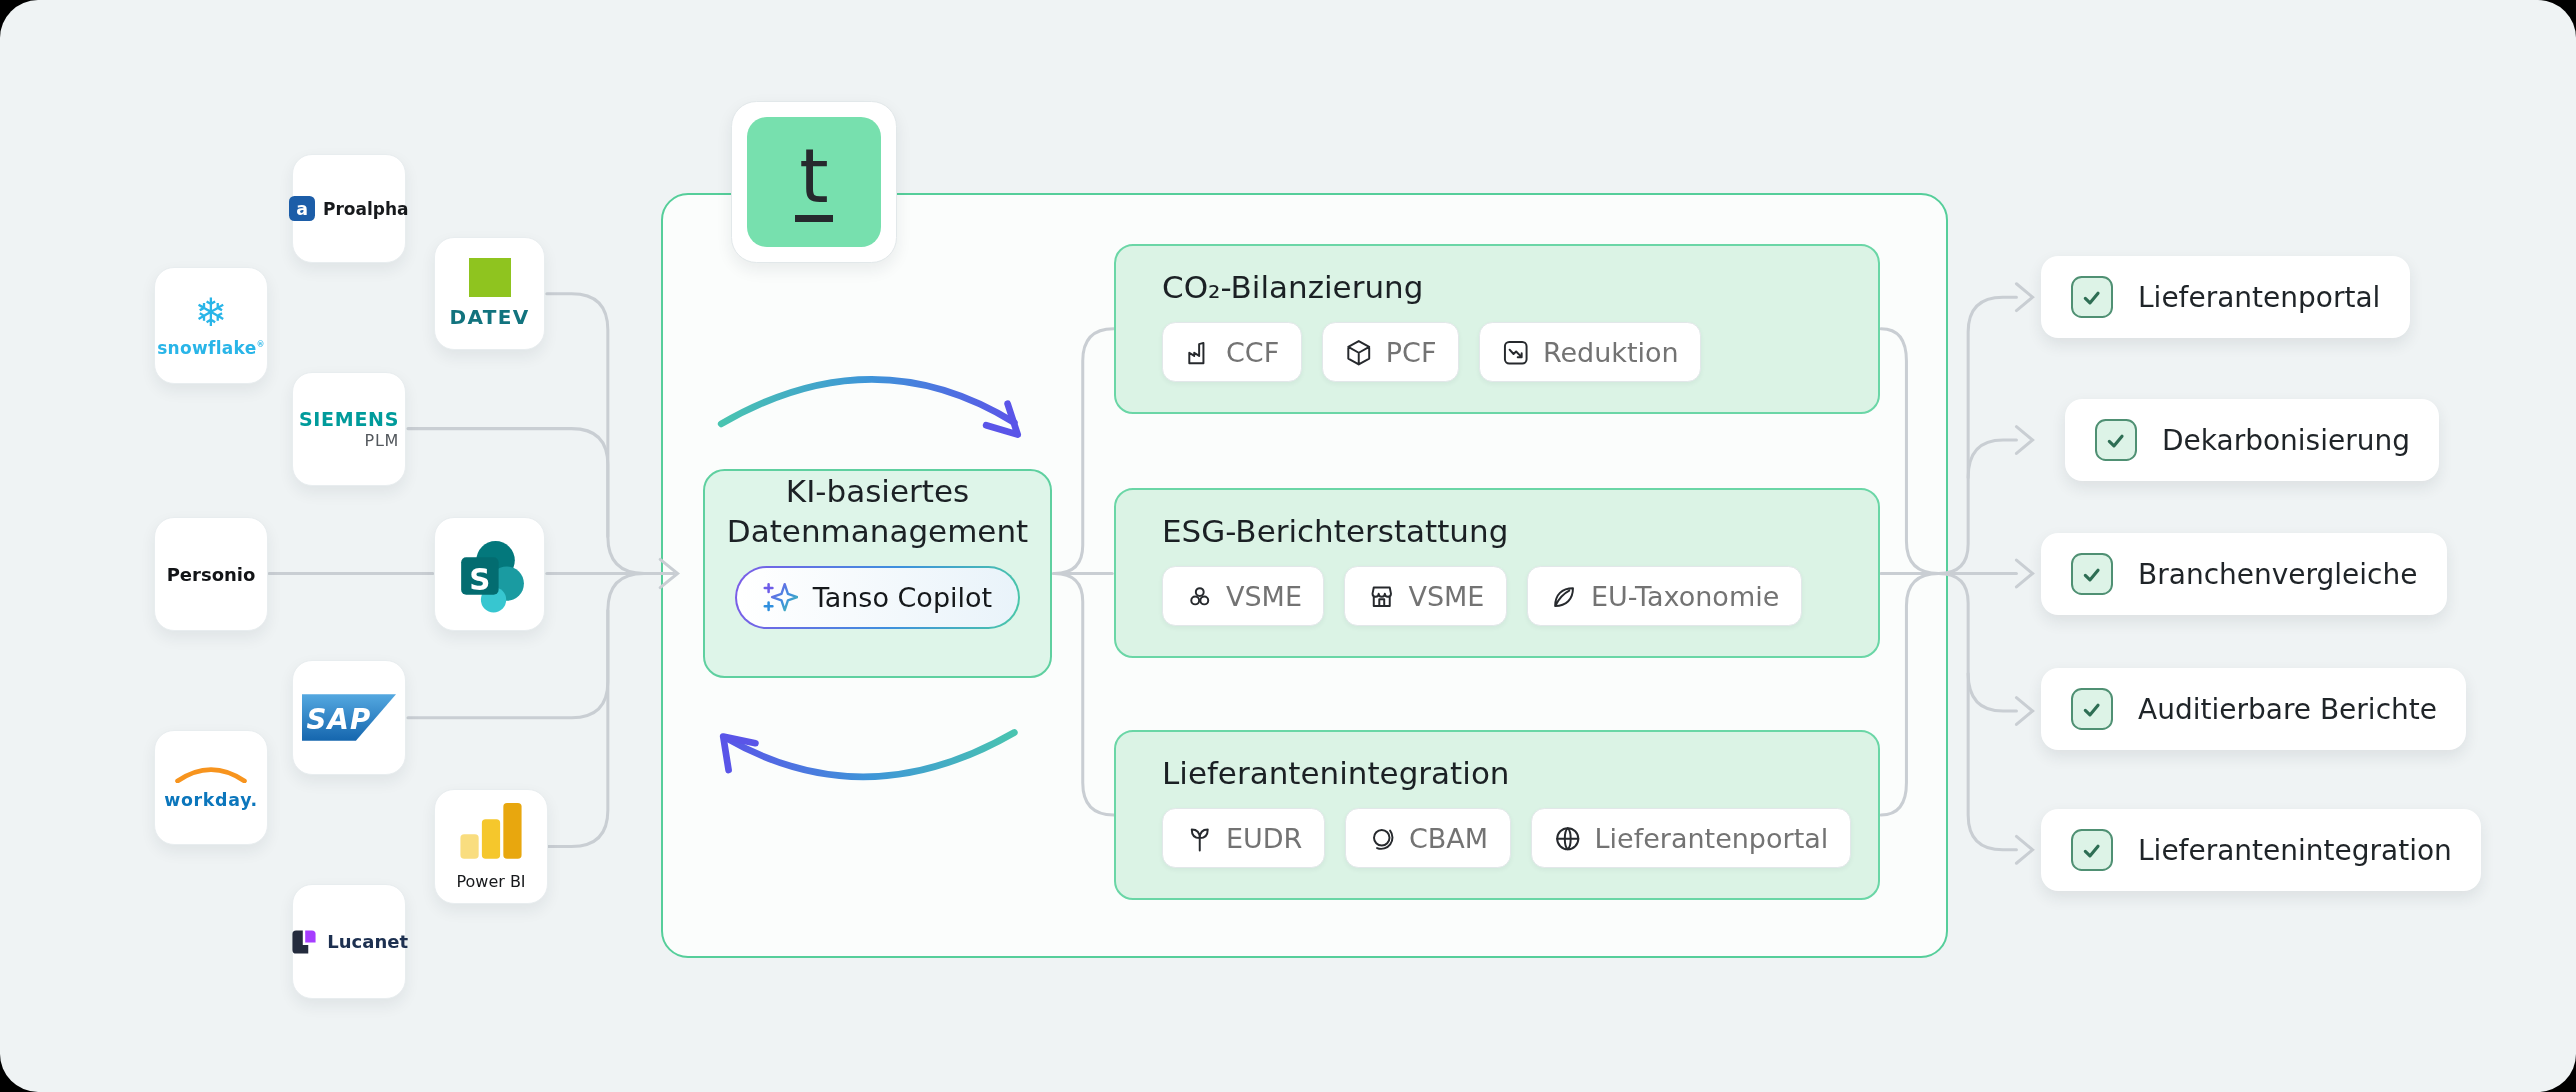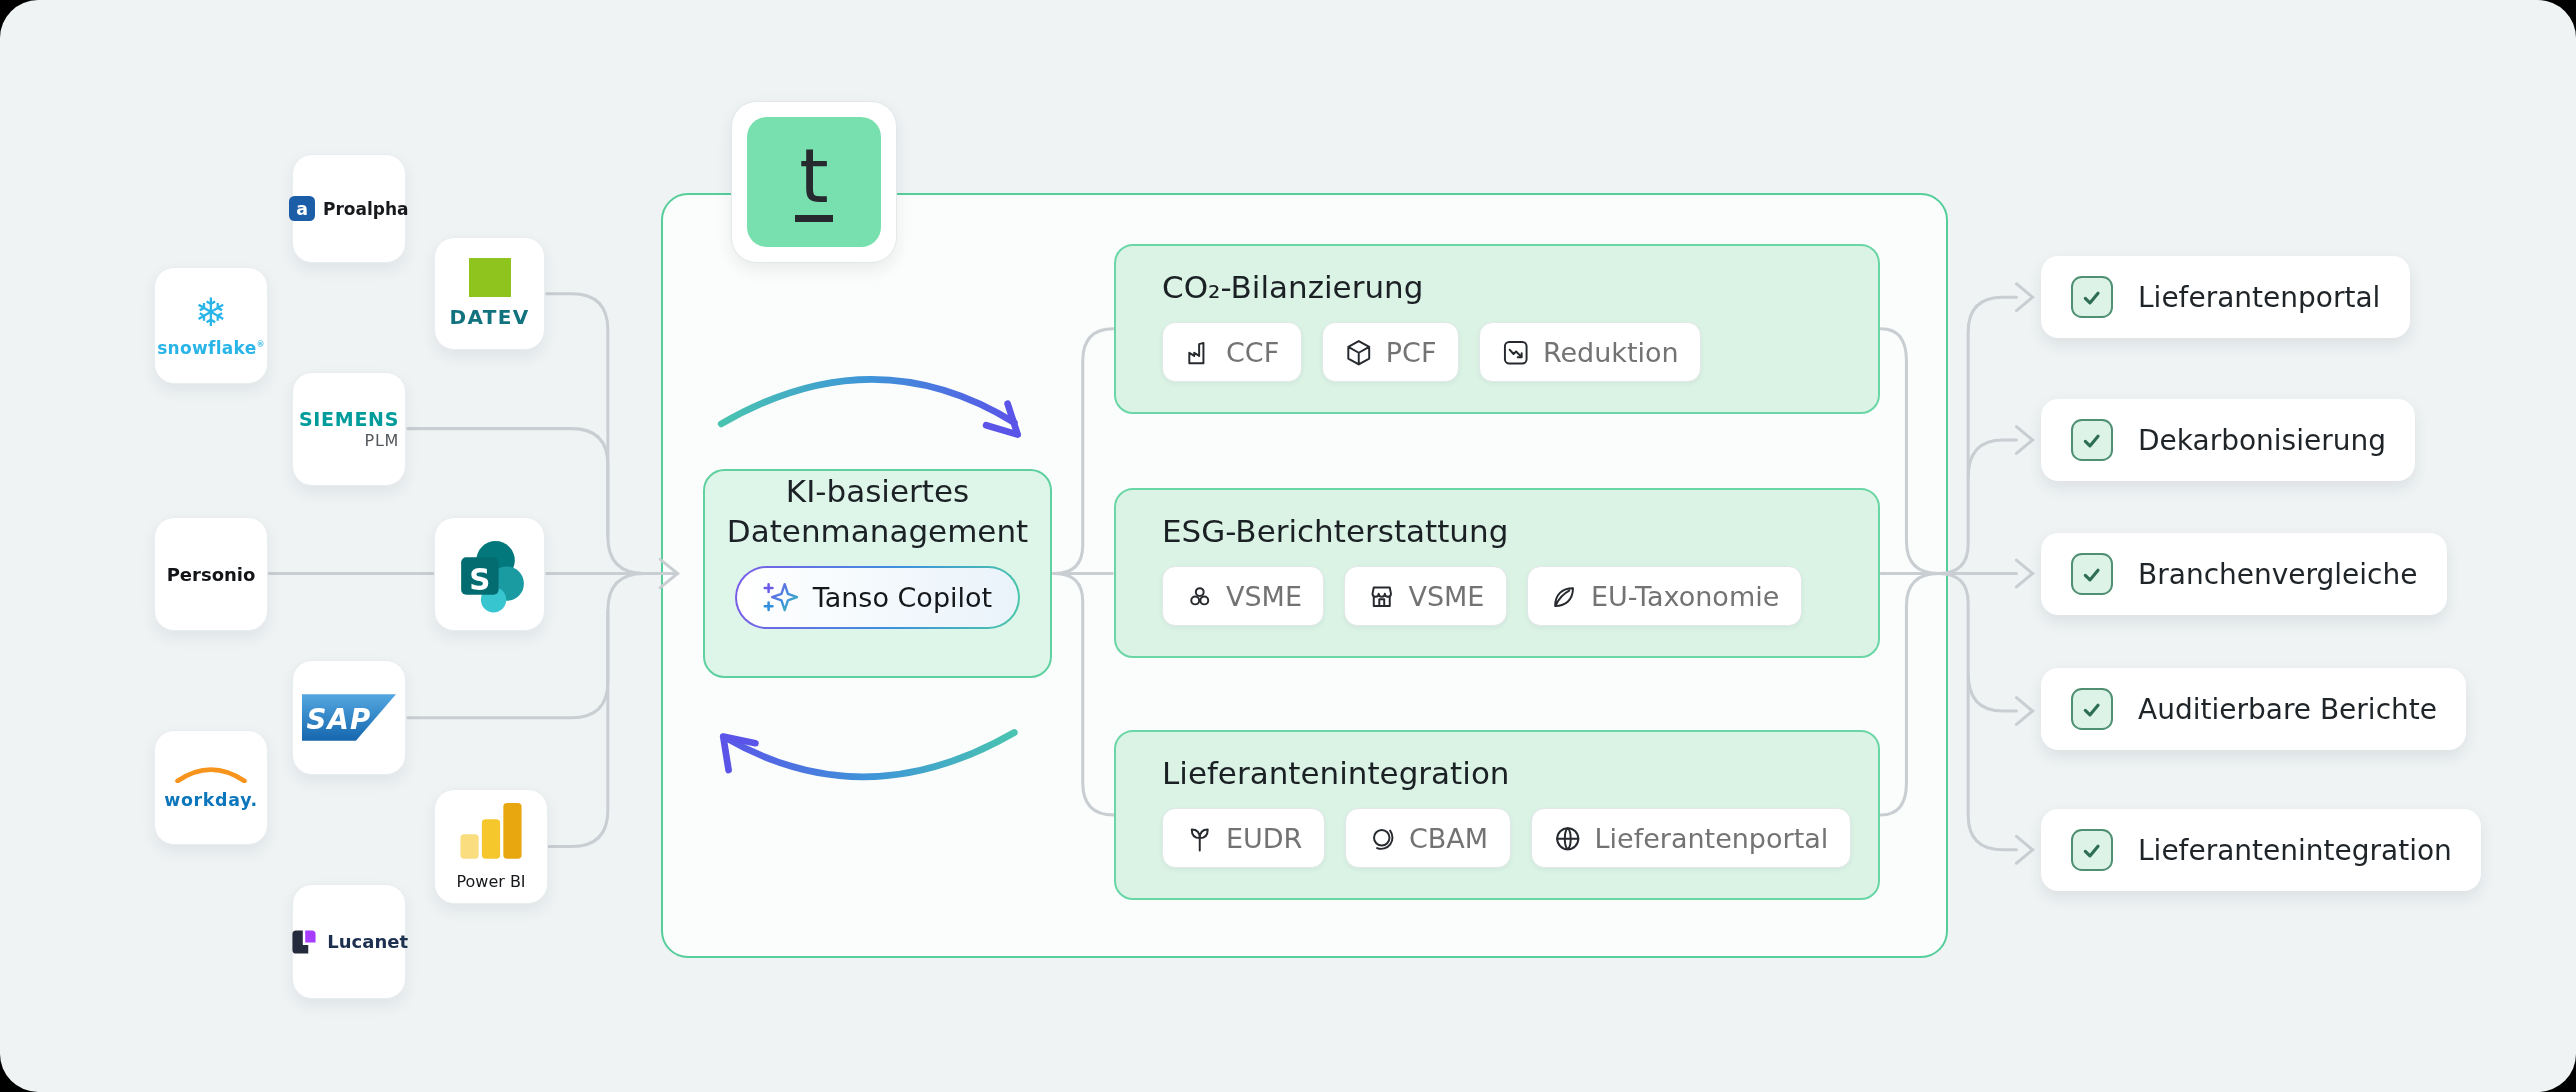--- a/index.html
+++ b/index.html
@@ -325,21 +325,21 @@
   </div>
 
   <div class="abs outcome" style="top:256px;">
     <span class="checkbox">
       <svg viewBox="0 0 24 24">
           <path d="M6.5,12.8 L10.6,16.8 L17.8,8.2"></path>
         </svg>
       </span>
     <span class="outcome-label">Lieferantenportal</span>
   </div>
-  <div class="abs outcome" style="top:399px;">
+  <div class="abs outcome" style="top:399px;margin-left:24px;">
     <span class="checkbox">
       <svg viewBox="0 0 24 24">
           <path d="M6.5,12.8 L10.6,16.8 L17.8,8.2"></path>
         </svg>
       </span>
     <span class="outcome-label">Dekarbonisierung</span>
   </div>
   <div class="abs outcome" style="top:533px;">
     <span class="checkbox">
       <svg viewBox="0 0 24 24">

